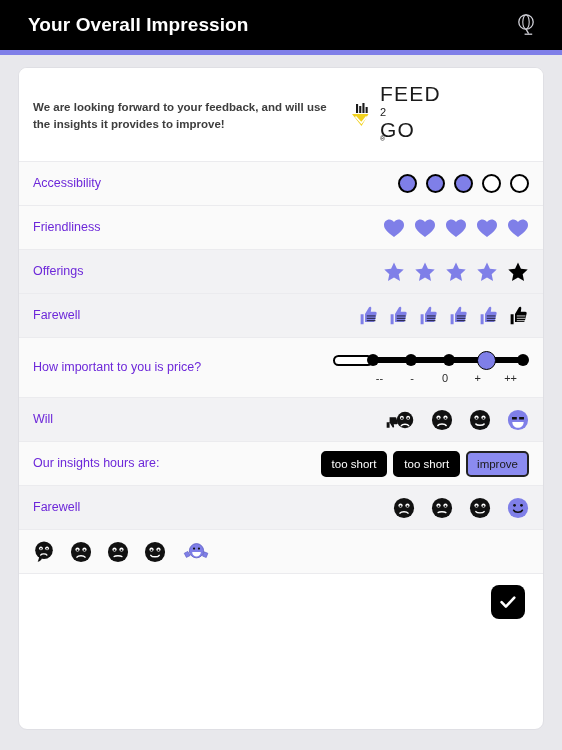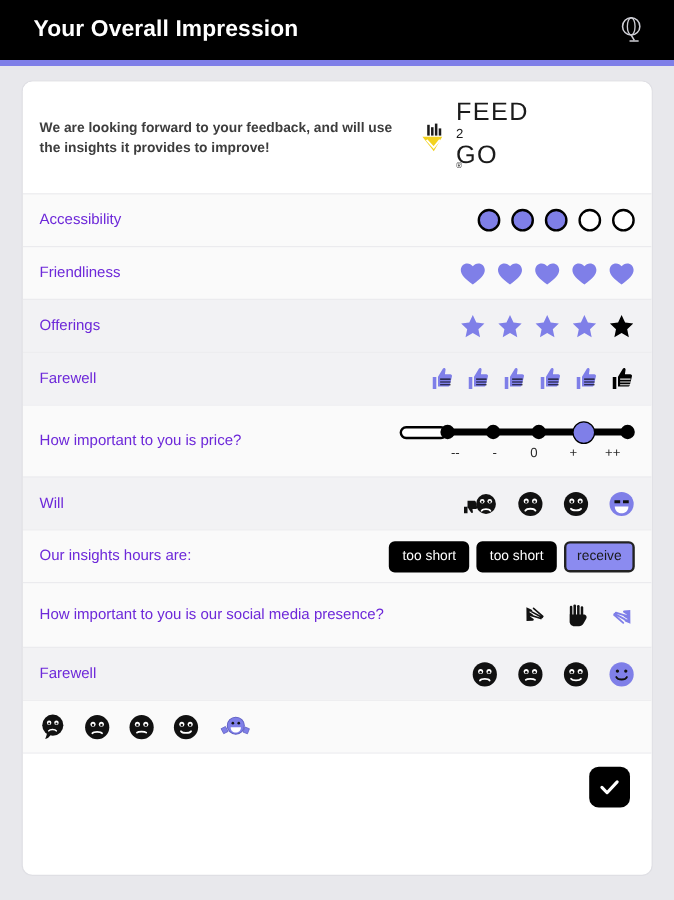--- a/index.html
+++ b/index.html
@@ -283,45 +283,25 @@
               <path d="M5.8 14.2h12.4c0 4-3 6.3-6.2 6.3S5.8 18.2 5.8 14.2z" fill="#fff"></path>
             </svg>
           </div>
         </div>
 
         <div class="row plain">
           <div class="row-label">Our insights hours are:</div>
           <div class="row-control" style="gap:6px;">
             <div class="pill">too short</div>
             <div class="pill">too short</div>
-            <div class="pill sel">receive</div>
-          </div>
-        </div>
-
-
-        <div class="row plain row-tall">
-          <div class="row-label">How important to you is our social media presence?</div>
-          <div class="row-control" style="gap:14px;">
-            <svg class="hand" viewBox="0 0 24 24">
-              <path d="M4 4.5l4.8 2.2c.9.4.6 1.9-.4 1.9H6.2l3.6 2.3c.8.5.4 1.8-.5 1.8H7l3.3 2.2c.8.5.4 1.8-.6 1.8l-5.6.3z" fill="#111"></path>
-              <path d="M10.5 5.4l8.4 7.3M9 8.6l9.4 5.1M8.5 11.9l8.7 2.8" stroke="#111" stroke-width="1.5" stroke-linecap="round"></path>
-            </svg>
-            <svg class="hand" viewBox="0 0 24 24">
-              <rect x="4.2" y="3" width="2.3" height="9" rx="1.1" fill="#111"></rect>
-              <rect x="7.5" y="1.8" width="2.3" height="10.2" rx="1.1" fill="#111"></rect>
-              <rect x="10.8" y="2.4" width="2.3" height="9.6" rx="1.1" fill="#111"></rect>
-              <rect x="14.1" y="3.6" width="2.3" height="8.4" rx="1.1" fill="#111"></rect>
-              <path d="M4 11h12.5c2.4 0 3.6 2 2.6 3.8l-2.6 4.6c-.8 1.4-2.3 2.2-3.9 2.2H8.3C5.9 21.6 4 19.7 4 17.3z" fill="#111"></path>
-            </svg>
-            <svg class="hand" viewBox="0 0 24 24">
-              <path d="M20 19.5L15.2 17.3c-.9-.4-.6-1.9.4-1.9h2.2l-3.6-2.3c-.8-.5-.4-1.8.5-1.8H17l-3.3-2.2c-.8-.5-.4-1.8.6-1.8l5.6-.3z" fill="#7f7fe8"></path>
-              <path d="M13.5 18.6L5.1 11.3M15 15.4L5.6 10.3M15.5 12.1L6.8 9.3" stroke="#7f7fe8" stroke-width="1.7" stroke-linecap="round"></path>
-            </svg>
-          </div>
-        </div>
+            <div class="pill sel">improve</div>
+          </div>
+        </div>
+
+
 
         <div class="row alt">
           <div class="row-label">Farewell</div>
           <div class="row-control" style="gap:16px;">
             <svg class="face" viewBox="0 0 24 24">
               <circle cx="12" cy="12" r="11" fill="#111"></circle>
               <circle cx="8.2" cy="9.3" r="2.3" fill="#fff"></circle>
                 <circle cx="15.8" cy="9.3" r="2.3" fill="#fff"></circle>
               <circle cx="8.2" cy="10" r="1.1" fill="#111"></circle>
                 <circle cx="15.8" cy="10" r="1.1" fill="#111"></circle>

